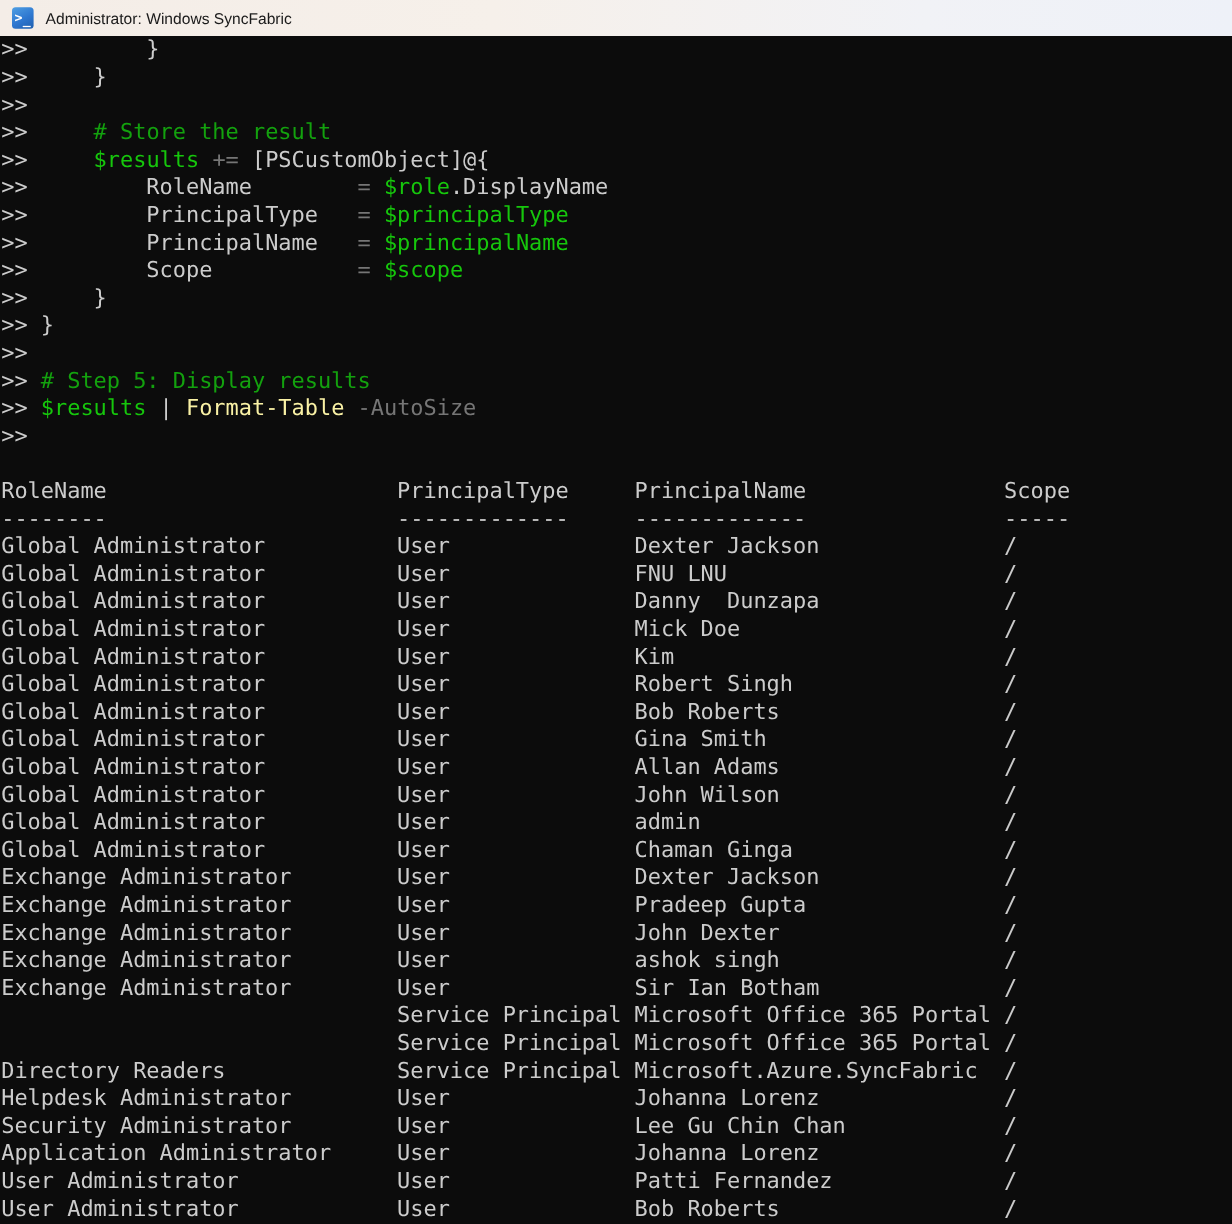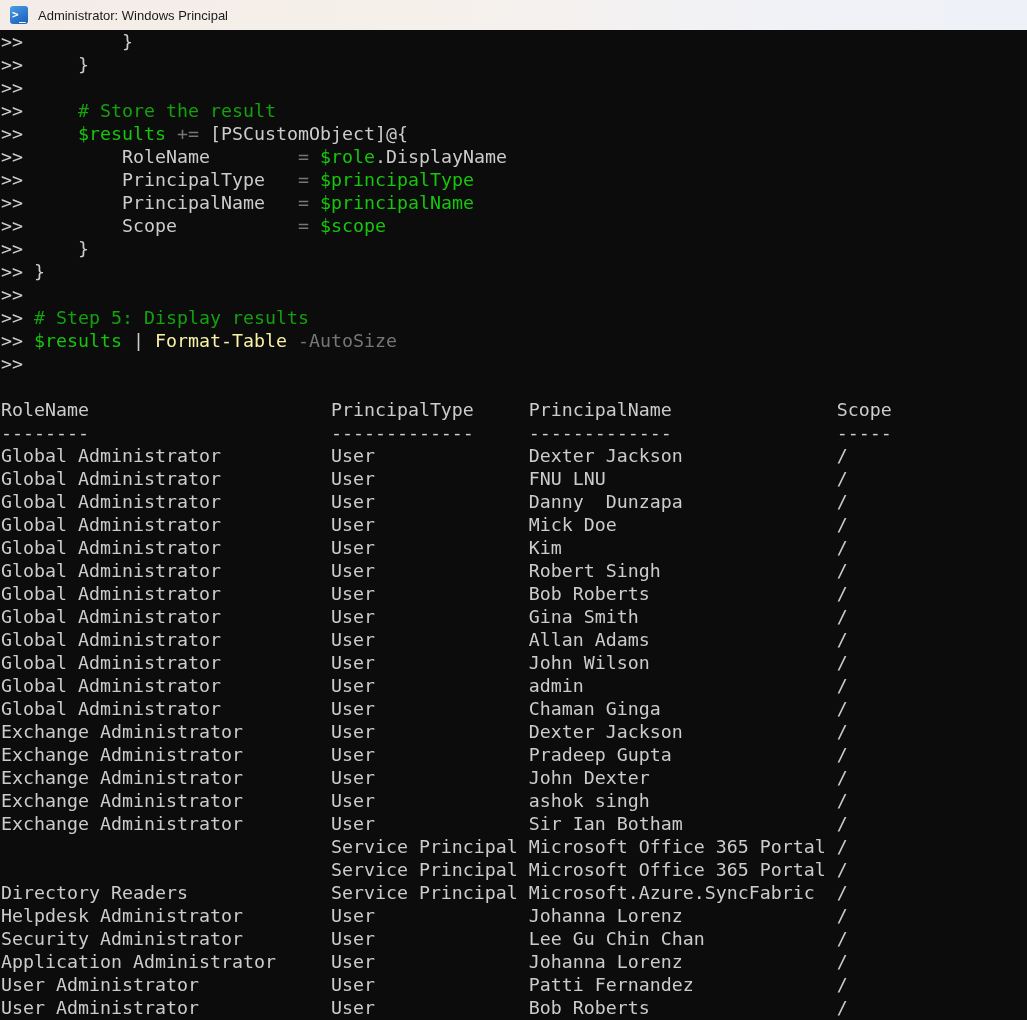--- a/index.html
+++ b/index.html
@@ -41,16 +41,16 @@
   .line{height:23px;}
 </style>
 </head>
 <body>
 
 <div class="titlebar">
   <div class="ps-icon">
     <span class="chev">&gt;</span>
       <span class="under">_</span>
   </div>
-  <div class="title-text">Administrator: Windows Principal</div>
+  <div class="title-text">Administrator: Windows SyncFabric</div>
 </div>
 
 <div id="terminal"><div class="line"><span style="color: rgb(204, 204, 204);">&gt;&gt; </span><span style="color: rgb(204, 204, 204);">        }</span></div><div class="line"><span style="color: rgb(204, 204, 204);">&gt;&gt; </span><span style="color: rgb(204, 204, 204);">    }</span></div><div class="line"><span style="color: rgb(204, 204, 204);">&gt;&gt;</span></div><div class="line"><span style="color: rgb(204, 204, 204);">&gt;&gt; </span><span style="color: rgb(204, 204, 204);">    </span><span style="color: rgb(19, 161, 14);"># Store the result</span></div><div class="line"><span style="color: rgb(204, 204, 204);">&gt;&gt; </span><span style="color: rgb(204, 204, 204);">    </span><span style="color: rgb(22, 198, 12);">$results</span><span style="color: rgb(204, 204, 204);"> </span><span style="color: rgb(118, 118, 118);">+=</span><span style="color: rgb(204, 204, 204);"> [PSCustomObject]@{</span></div><div class="line"><span style="color: rgb(204, 204, 204);">&gt;&gt; </span><span style="color: rgb(204, 204, 204);">        RoleName        </span><span style="color: rgb(118, 118, 118);">= </span><span style="color: rgb(22, 198, 12);">$role</span><span style="color: rgb(204, 204, 204);">.DisplayName</span></div><div class="line"><span style="color: rgb(204, 204, 204);">&gt;&gt; </span><span style="color: rgb(204, 204, 204);">        PrincipalType   </span><span style="color: rgb(118, 118, 118);">= </span><span style="color: rgb(22, 198, 12);">$principalType</span></div><div class="line"><span style="color: rgb(204, 204, 204);">&gt;&gt; </span><span style="color: rgb(204, 204, 204);">        PrincipalName   </span><span style="color: rgb(118, 118, 118);">= </span><span style="color: rgb(22, 198, 12);">$principalName</span></div><div class="line"><span style="color: rgb(204, 204, 204);">&gt;&gt; </span><span style="color: rgb(204, 204, 204);">        Scope           </span><span style="color: rgb(118, 118, 118);">= </span><span style="color: rgb(22, 198, 12);">$scope</span></div><div class="line"><span style="color: rgb(204, 204, 204);">&gt;&gt; </span><span style="color: rgb(204, 204, 204);">    }</span></div><div class="line"><span style="color: rgb(204, 204, 204);">&gt;&gt; </span><span style="color: rgb(204, 204, 204);">}</span></div><div class="line"><span style="color: rgb(204, 204, 204);">&gt;&gt;</span></div><div class="line"><span style="color: rgb(204, 204, 204);">&gt;&gt; </span><span style="color: rgb(19, 161, 14);"># Step 5: Display results</span></div><div class="line"><span style="color: rgb(204, 204, 204);">&gt;&gt; </span><span style="color: rgb(22, 198, 12);">$results</span><span style="color: rgb(204, 204, 204);"> | </span><span style="color: rgb(249, 241, 165);">Format-Table</span><span style="color: rgb(118, 118, 118);"> -AutoSize</span></div><div class="line"><span style="color: rgb(204, 204, 204);">&gt;&gt;</span></div><div class="line"></div><div class="line"><span style="color: rgb(204, 204, 204);">RoleName                      PrincipalType     PrincipalName               Scope</span></div><div class="line"><span style="color: rgb(204, 204, 204);">--------                      -------------     -------------               -----</span></div><div class="line"><span style="color: rgb(204, 204, 204);">Global Administrator          User              Dexter Jackson              /</span></div><div class="line"><span style="color: rgb(204, 204, 204);">Global Administrator          User              FNU LNU                     /</span></div><div class="line"><span style="color: rgb(204, 204, 204);">Global Administrator          User              Danny  Dunzapa              /</span></div><div class="line"><span style="color: rgb(204, 204, 204);">Global Administrator          User              Mick Doe                    /</span></div><div class="line"><span style="color: rgb(204, 204, 204);">Global Administrator          User              Kim                         /</span></div><div class="line"><span style="color: rgb(204, 204, 204);">Global Administrator          User              Robert Singh                /</span></div><div class="line"><span style="color: rgb(204, 204, 204);">Global Administrator          User              Bob Roberts                 /</span></div><div class="line"><span style="color: rgb(204, 204, 204);">Global Administrator          User              Gina Smith                  /</span></div><div class="line"><span style="color: rgb(204, 204, 204);">Global Administrator          User              Allan Adams                 /</span></div><div class="line"><span style="color: rgb(204, 204, 204);">Global Administrator          User              John Wilson                 /</span></div><div class="line"><span style="color: rgb(204, 204, 204);">Global Administrator          User              admin                       /</span></div><div class="line"><span style="color: rgb(204, 204, 204);">Global Administrator          User              Chaman Ginga                /</span></div><div class="line"><span style="color: rgb(204, 204, 204);">Exchange Administrator        User              Dexter Jackson              /</span></div><div class="line"><span style="color: rgb(204, 204, 204);">Exchange Administrator        User              Pradeep Gupta               /</span></div><div class="line"><span style="color: rgb(204, 204, 204);">Exchange Administrator        User              John Dexter                 /</span></div><div class="line"><span style="color: rgb(204, 204, 204);">Exchange Administrator        User              ashok singh                 /</span></div><div class="line"><span style="color: rgb(204, 204, 204);">Exchange Administrator        User              Sir Ian Botham              /</span></div><div class="line"><span style="color: rgb(204, 204, 204);">                              Service Principal Microsoft Office 365 Portal /</span></div><div class="line"><span style="color: rgb(204, 204, 204);">                              Service Principal Microsoft Office 365 Portal /</span></div><div class="line"><span style="color: rgb(204, 204, 204);">Directory Readers             Service Principal Microsoft.Azure.SyncFabric  /</span></div><div class="line"><span style="color: rgb(204, 204, 204);">Helpdesk Administrator        User              Johanna Lorenz              /</span></div><div class="line"><span style="color: rgb(204, 204, 204);">Security Administrator        User              Lee Gu Chin Chan            /</span></div><div class="line"><span style="color: rgb(204, 204, 204);">Application Administrator     User              Johanna Lorenz              /</span></div><div class="line"><span style="color: rgb(204, 204, 204);">User Administrator            User              Patti Fernandez             /</span></div><div class="line"><span style="color: rgb(204, 204, 204);">User Administrator            User              Bob Roberts                 /</span></div></div>
 
 </body></html>

